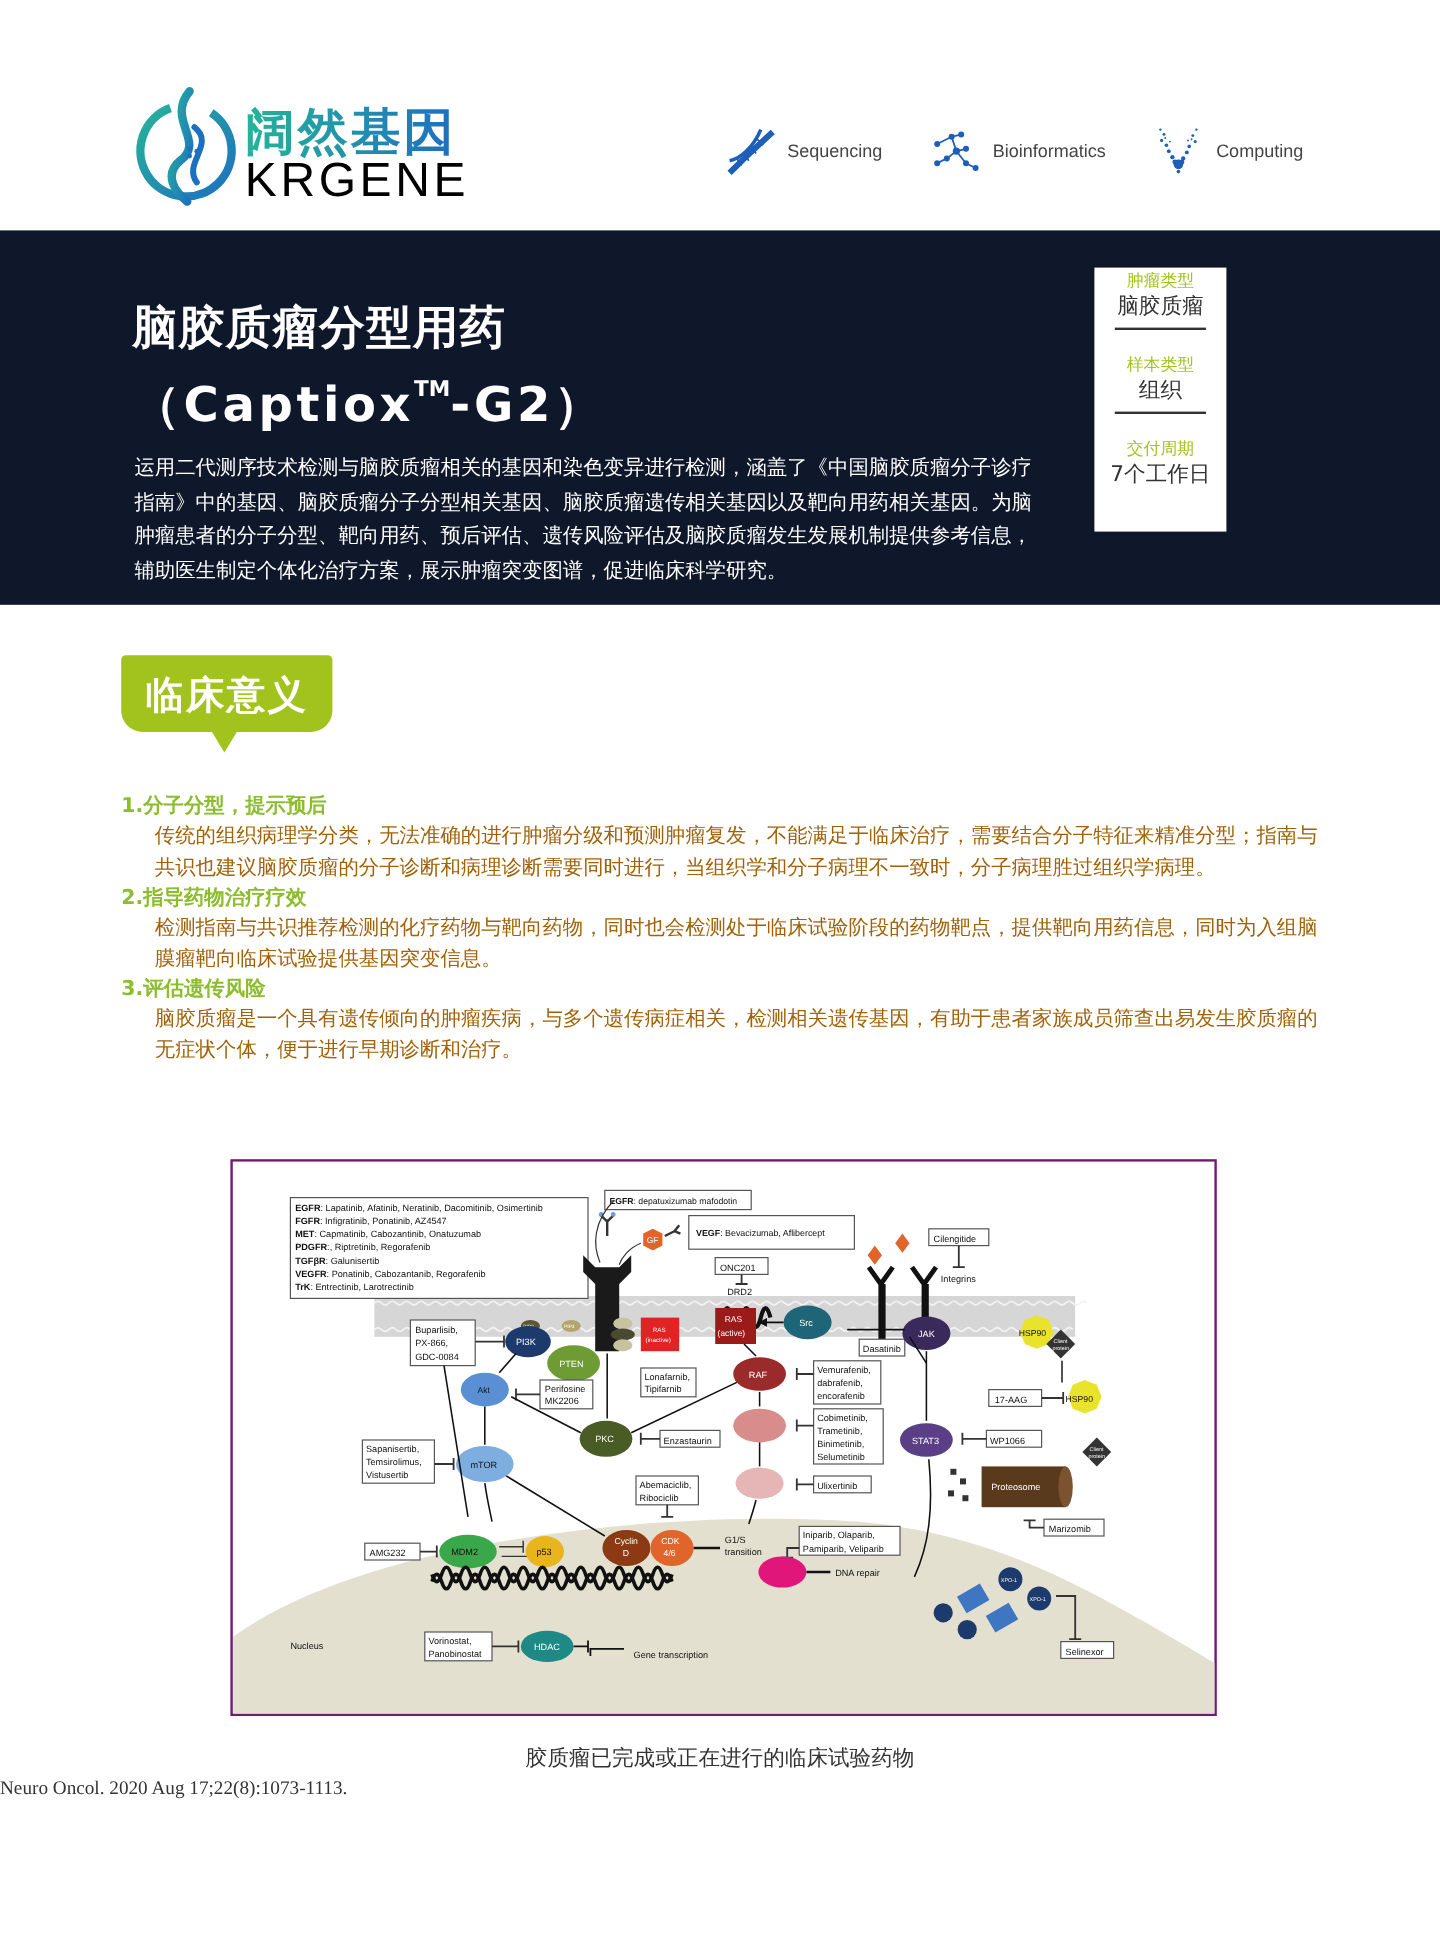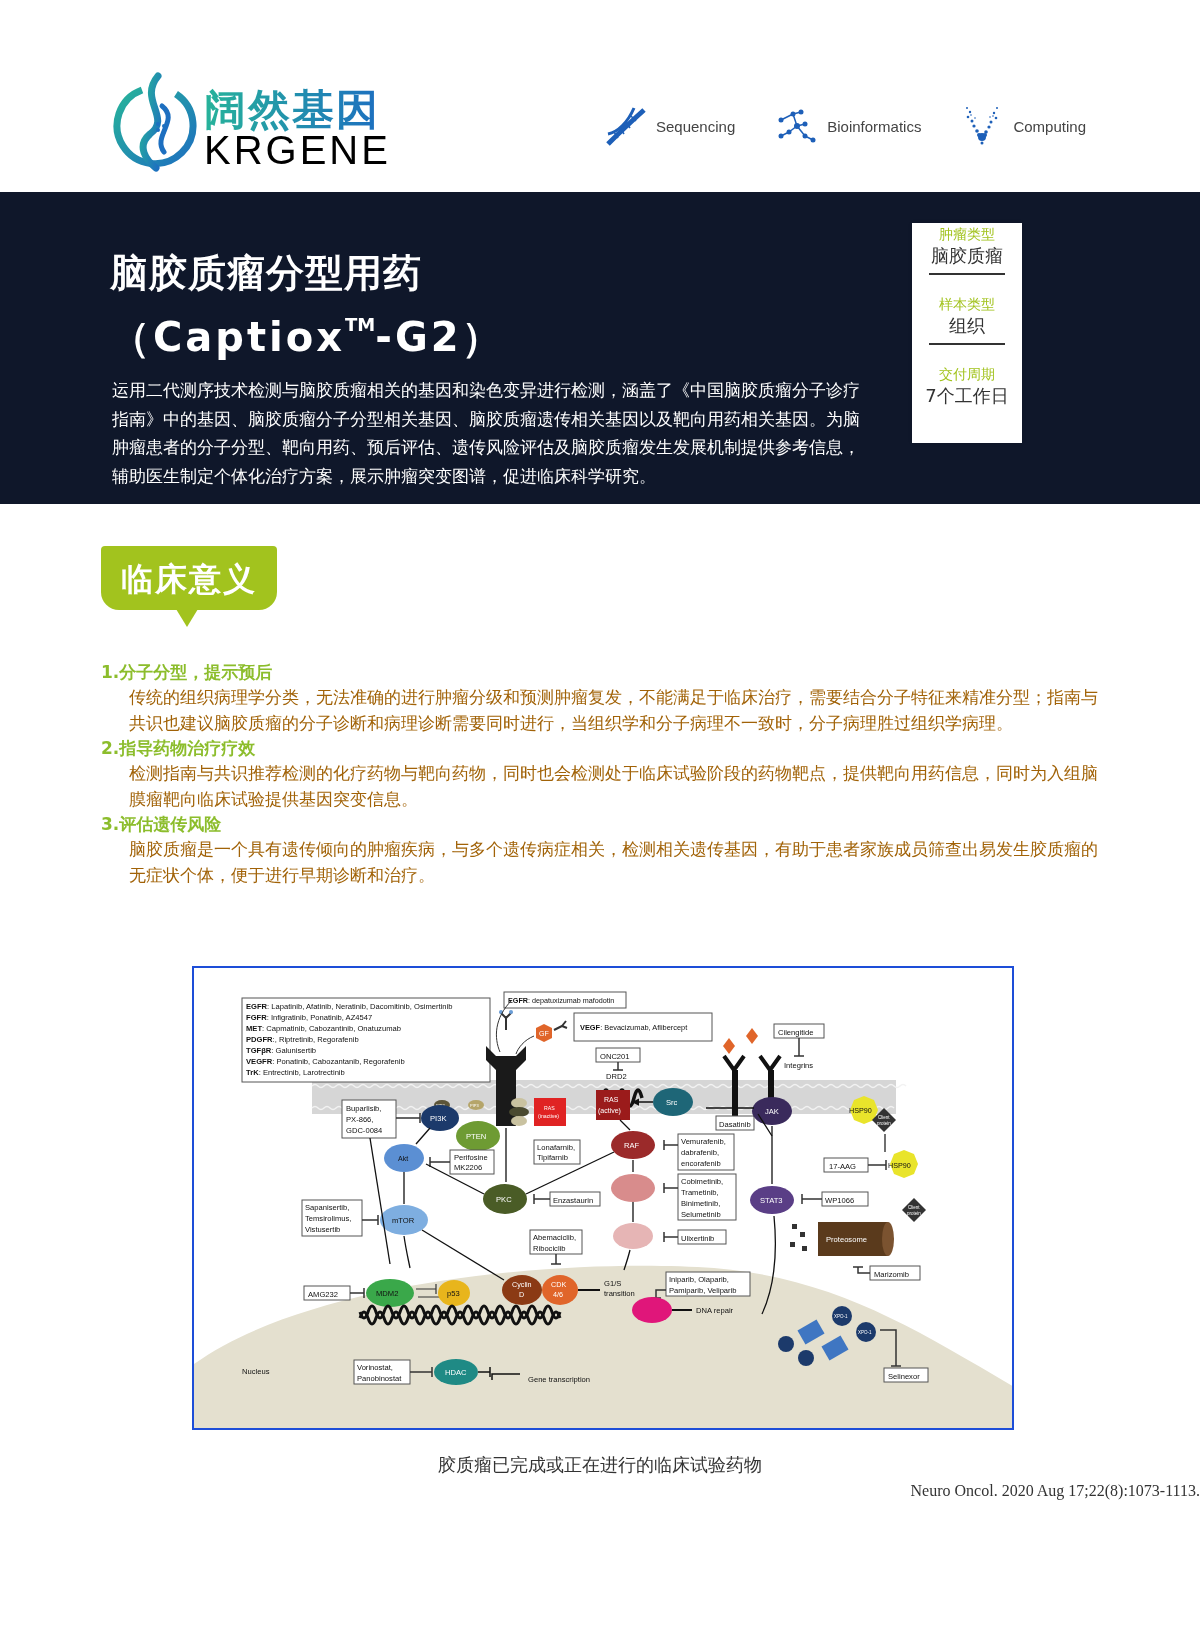--- a/index.html
+++ b/index.html
@@ -33,26 +33,26 @@
   
   .section-badge { position: absolute; left: 101px; top: 546px; width: 176px; height: 64px; background: #a2c31e; border-radius: 4px 4px 18px 18px; }
   .section-badge::after { content: ""; position: absolute; left: 75px; top: 63px; border-left: 11px solid transparent; border-right: 11px solid transparent; border-top: 18px solid #a2c31e; }
   .section-title { position: absolute; left: 20px; top: 12px; font-size: 32px; font-weight: bold; color: #fff; letter-spacing: 2px; }
 
   .points { position: absolute; left: 101px; top: 660px; width: 1000px; }
   .point-head { font-size: 17px; font-weight: bold; color: #8cbd2c; line-height: 24px; }
   .point-body { font-size: 17px; color: #a16207; line-height: 26px; margin-left: 28px; }
 
   
-  .figure { position: absolute; left: 192px; top: 966px; width: 822px; height: 464px; border: 2px solid #1d4ed8; background: #fff; overflow: hidden; }
+  .figure { position: absolute; left: 192px; top: 966px; width: 822px; height: 464px; border: 2px solid #701a75; background: #fff; overflow: hidden; }
   .figure svg { position: absolute; left: 0; top: 0; }
   .fig-t { font-family: "Liberation Sans", sans-serif; fill: #111; }
 
   .caption-cn { position: absolute; left: 0; width: 1200px; top: 1453px; text-align: center; font-size: 18px; color: #333; font-family: "DejaVu Serif", serif; }
-  .caption-en { position: absolute; left: 0; width: 1200px; top: 1482px; text-align: right; font-size: 16px; color: #333; font-family: "Liberation Serif", serif; }
+  .caption-en { position: absolute; left: 0; width: 1200px; top: 1482px; text-align: left; font-size: 16px; color: #333; font-family: "Liberation Serif", serif; }
 </style>
 </head>
 <body>
 
 <div class="header">
   <div class="logo">
     <svg class="logo-mark" viewBox="0 0 86 100" width="86" height="100">
       <defs>
         <linearGradient id="lg1" x1="0" y1="0" x2="1" y2="1">
           <stop offset="0" stop-color="#27b39a"></stop>

